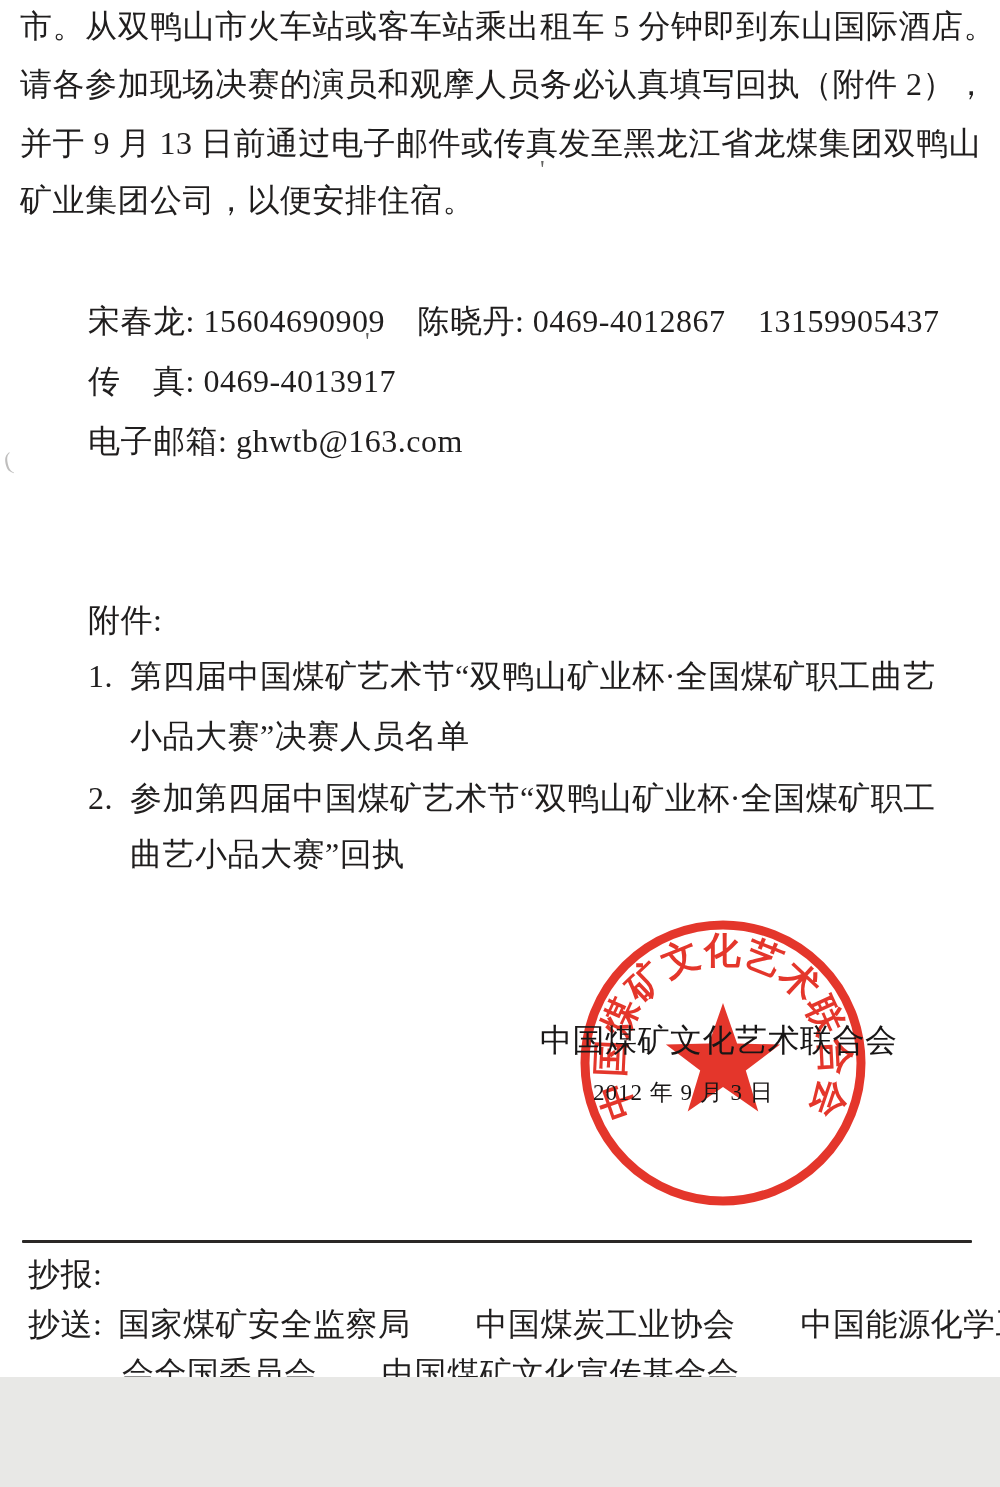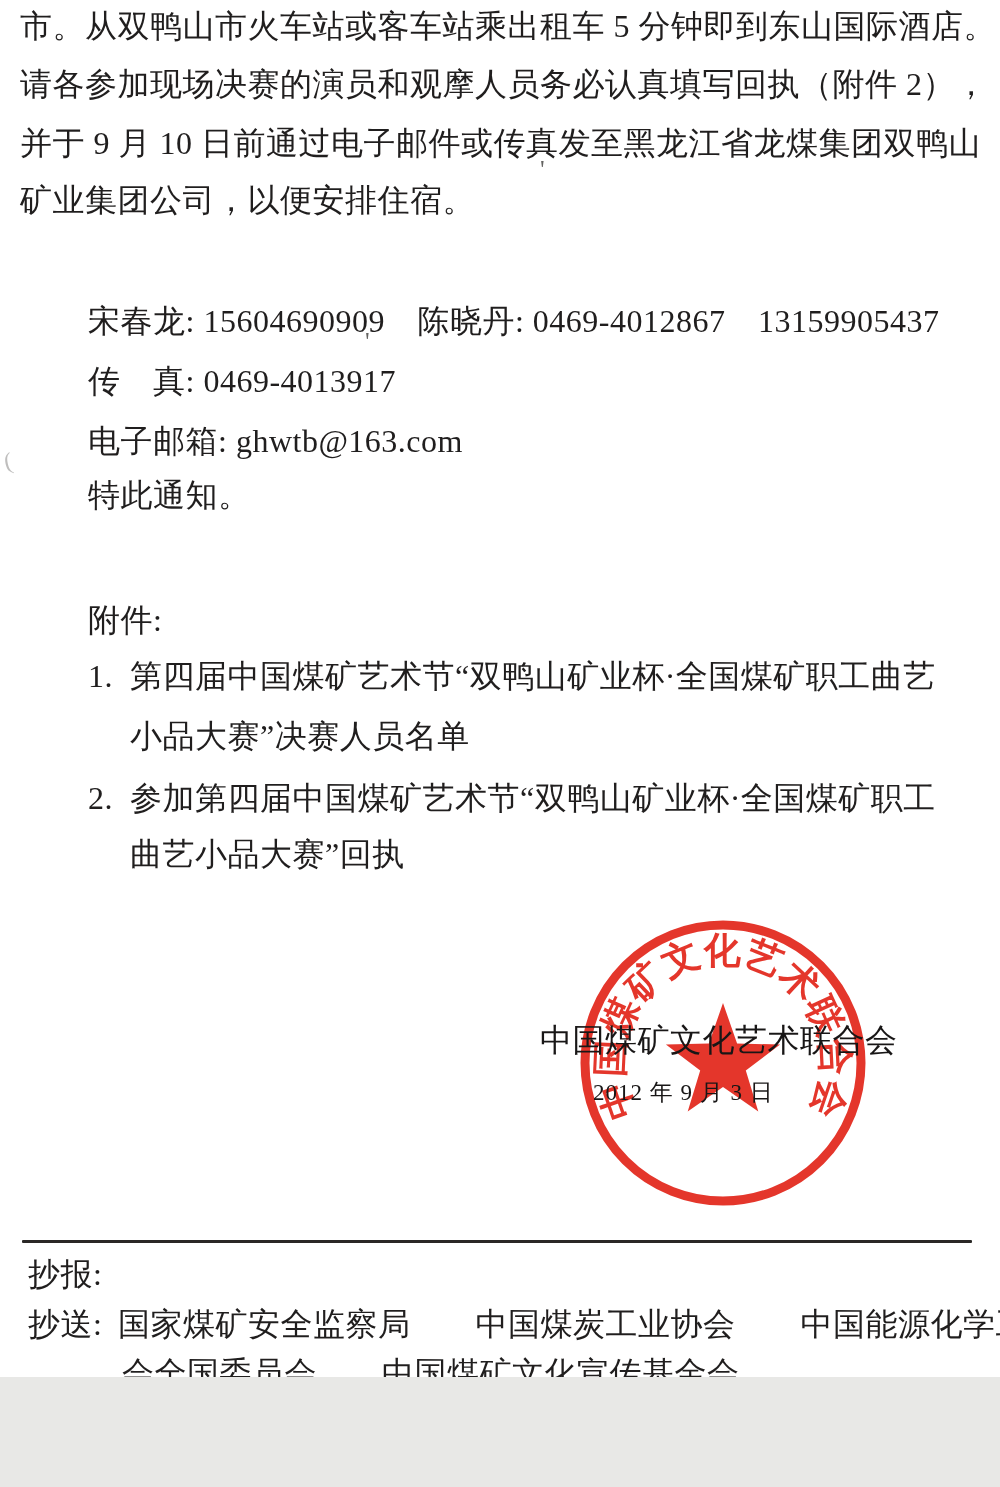--- a/index.html
+++ b/index.html
@@ -42,27 +42,26 @@
   .sig{position:absolute;white-space:pre;color:#181616;}
   .artifact{position:absolute;color:#4a4846;}
 </style>
 </head>
 <body>
 
 <div class="page">
 
   <div class="line" style="left:20px;top:8px">市。从双鸭山市火车站或客车站乘出租车 5 分钟即到东山国际酒店。</div>
   <div class="line" style="left:20px;top:66px">请各参加现场决赛的演员和观摩人员务必认真填写回执（附件 2），</div>
-  <div class="line" style="left:20px;top:125px">并于 9 月 10 日前通过电子邮件或传真发至黑龙江省龙煤集团双鸭山</div>
+  <div class="line" style="left:20px;top:125px">并于 9 月 13 日前通过电子邮件或传真发至黑龙江省龙煤集团双鸭山</div>
   <div class="line" style="left:20px;top:182px">矿业集团公司，以便安排住宿。</div>
 
   <div class="line" style="left:88px;top:303px">宋春龙: 15604690909　陈晓丹: 0469-4012867　13159905437</div>
   <div class="line" style="left:88px;top:363px">传　真: 0469-4013917</div>
   <div class="line" style="left:88px;top:423px">电子邮箱: ghwtb@163.com</div>
-  <div class="line" style="left:88px;top:477px">特此通知。</div>
 
   <div class="line" style="left:88px;top:602px">附件:</div>
   <div class="line" style="left:88px;top:658px">1.</div>
   <div class="line" style="left:130px;top:718px">小品大赛”决赛人员名单</div>
   <div class="line" style="left:130px;top:658px">第四届中国煤矿艺术节“双鸭山矿业杯·全国煤矿职工曲艺</div>
   <div class="line" style="left:88px;top:780px">2.</div>
   <div class="line" style="left:130px;top:780px">参加第四届中国煤矿艺术节“双鸭山矿业杯·全国煤矿职工</div>
   <div class="line" style="left:130px;top:836px">曲艺小品大赛”回执</div>
 
   <div class="seal">

